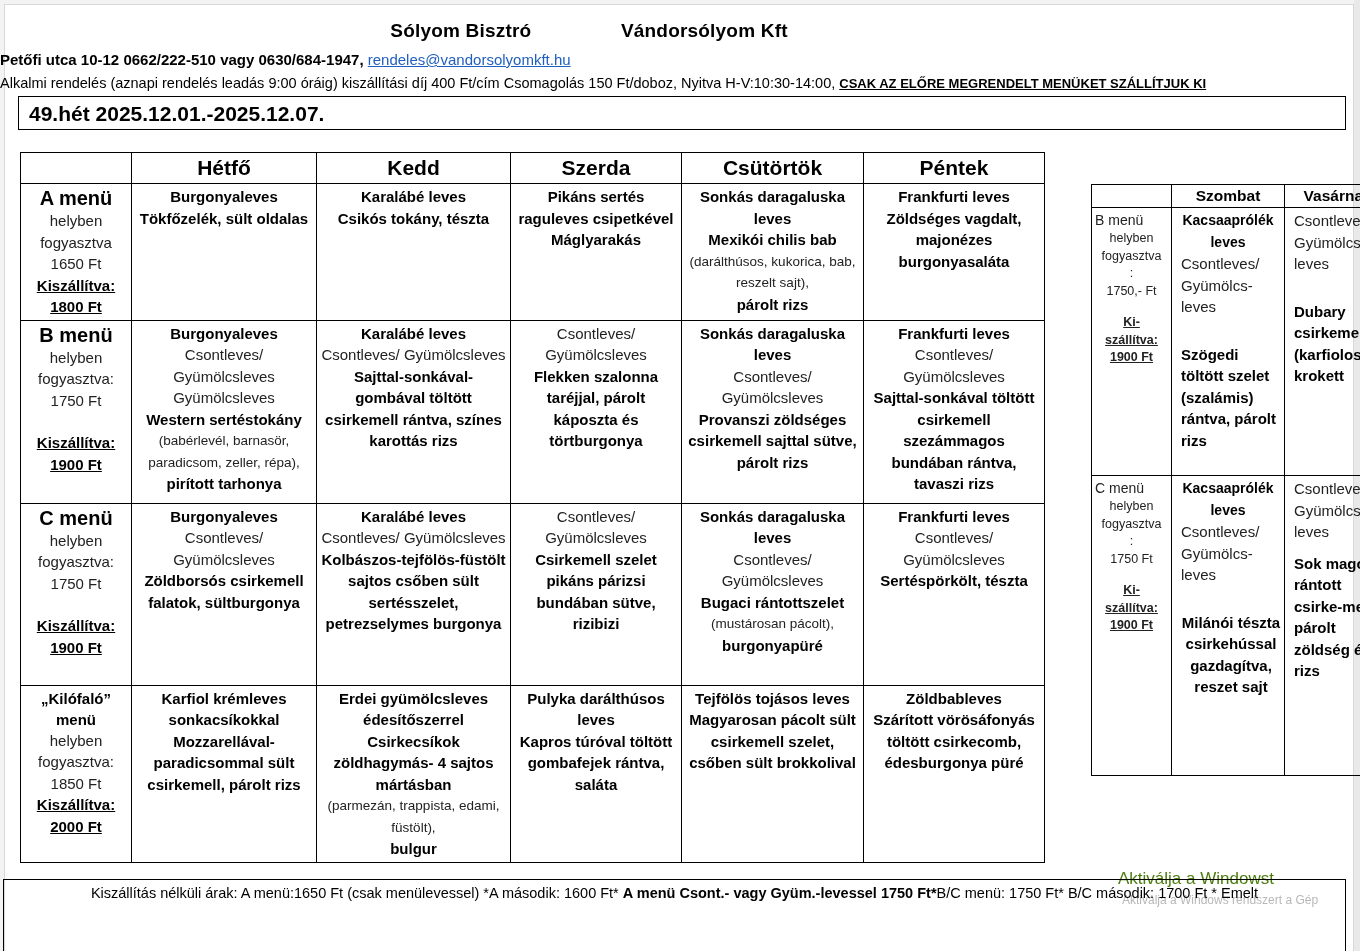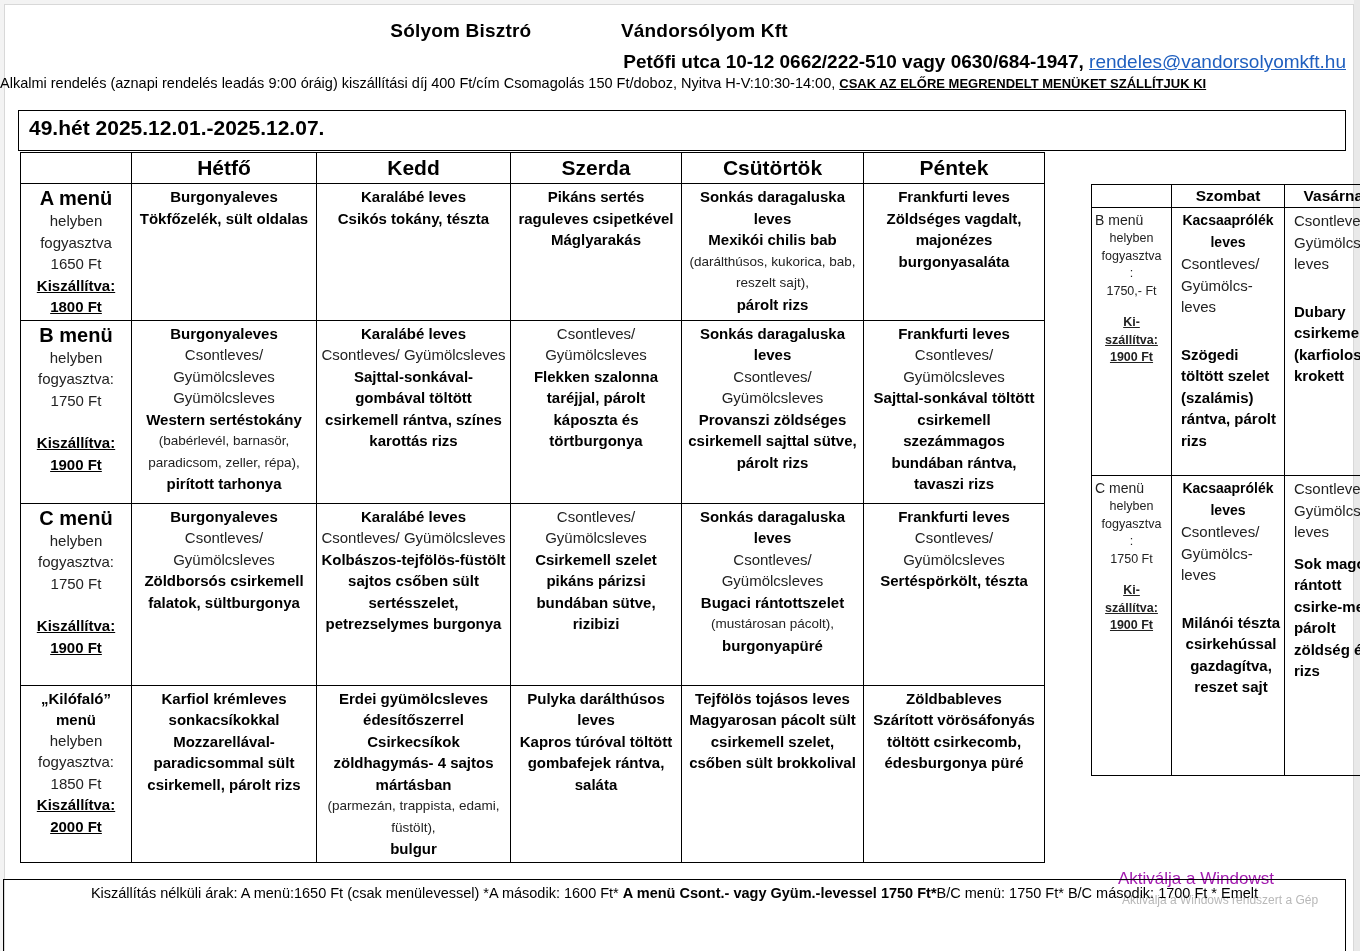--- a/index.html
+++ b/index.html
@@ -13,31 +13,31 @@
     background:#fff; border-left:1px solid #d8d8d8; border-top:1px solid #d8d8d8; border-right:1px solid #d8d8d8;
   }
   .scrollstrip { position:absolute; right:0; top:0; width:6px; height:951px; background:#e9e9e9; }
   .title-line {
     position:absolute; top:20px; left:0; width:1178px; text-align:center;
     font-size:19px; font-weight:bold; letter-spacing:0.2px;
   }
   .title-line span { display:inline-block; }
   .title-line .t1 { margin-right:84px; }
   .addr {
-    position:absolute; top:51px; left:0; width:1346px; text-align:right;
-    font-size:19px; font-weight:bold;
+    position:absolute; top:51px; left:0; width:1346px; text-align:left;
+    font-size:15px; font-weight:bold;
   }
   .addr a { color:#1f5fbf; text-decoration:underline; font-weight:normal; }
   .info {
     position:absolute; top:75px; left:0; width:1152px; text-align:center;
     font-size:14.5px; white-space:nowrap;
   }
   .info u { font-weight:bold; font-size:13px; }
   .weekbox {
-    position:absolute; left:18px; top:110px; width:1328px; height:41px;
+    position:absolute; left:18px; top:96px; width:1328px; height:34px;
     border:1.5px solid #000; box-sizing:border-box;
   }
   .weekbox span { position:absolute; left:10px; top:5px; font-size:21px; font-weight:bold; }
 
   table { border-collapse:collapse; table-layout:fixed; }
   td, th { border:1.5px solid #000; text-align:center; vertical-align:top; padding:2px 3px; font-size:15px; line-height:21.5px; }
   .main { position:absolute; left:20px; top:152px; width:1024px; }
   .main th { font-size:21px; font-weight:bold; height:30px; vertical-align:middle; padding:0; }
   .b { font-weight:bold; }
   .n { font-weight:normal; color:#222; }
@@ -51,21 +51,21 @@
   .side td { font-size:15px; line-height:21.5px; }
   .side td.lab { font-size:12.5px; line-height:17.5px; color:#222; }
 
   .footer {
     position:absolute; left:3px; top:879px; width:1343px; height:72px;
     border:1.5px solid #000; border-bottom:none; box-sizing:border-box; text-align:center;
   }
   .footer .f1, .footer .f2 { font-size:14.5px; line-height:21px; white-space:nowrap; }
   .footer .f1 { margin-top:3px; }
   .footer .f3 { font-size:10.5px; line-height:15px; white-space:nowrap; }
-  .watermark1 { position:absolute; left:1118px; top:869px; font-size:17px; color:#a21caf; }
+  .watermark1 { position:absolute; left:1118px; top:869px; font-size:17px; color:#4d7c0f; }
   .watermark2 { position:absolute; left:1122px; top:893px; font-size:12px; color:#b8b8b8; }
 </style>
 </head>
 <body>
 
 <div class="page"></div>
 <div class="scrollstrip"></div>
 
 <div class="title-line">
   <span class="t1">Sólyom Bisztró</span>

